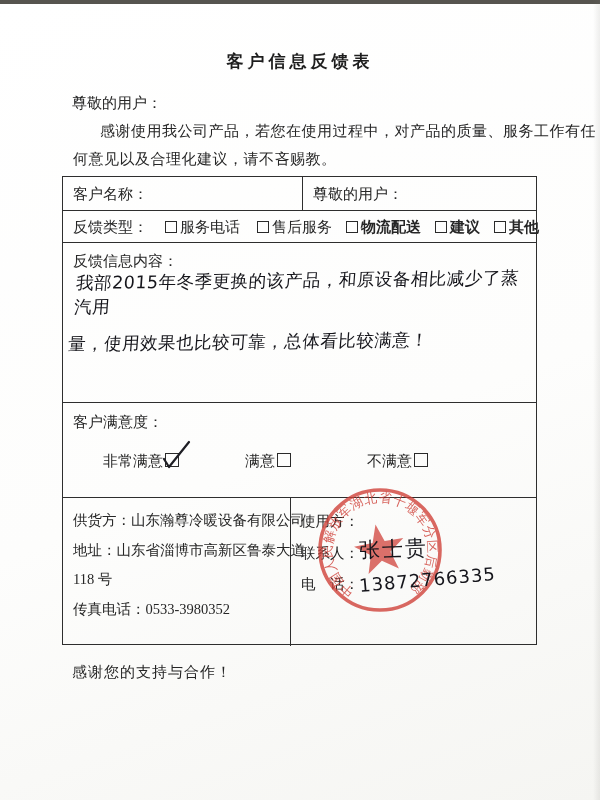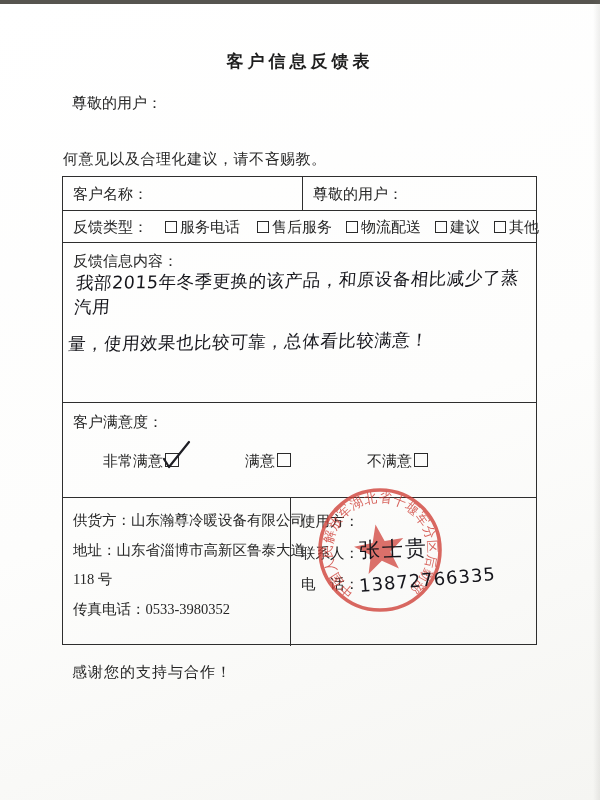--- a/index.html
+++ b/index.html
@@ -7,32 +7,32 @@
   .page{position:relative;width:600px;height:800px;overflow:hidden;
         background:linear-gradient(160deg,#ffffff 0%,#fdfdfc 55%,#f5f5f2 100%);color:#262626;}
   .scan-top-edge{position:absolute;top:0;left:0;right:0;height:4px;background:#56544f;}
   .scan-right-edge{position:absolute;top:0;right:0;bottom:0;width:7px;
         background:linear-gradient(90deg,rgba(0,0,0,0) 0%,rgba(120,118,112,.12) 100%);}
   .title{position:absolute;top:50px;left:0;width:600px;text-align:center;
         font-family:"Liberation Sans","DejaVu Sans",sans-serif;
         font-size:17px;font-weight:bold;letter-spacing:4px;color:#1e1e1e;}
   .greeting{position:absolute;left:72px;top:94px;font-size:15px;}
   .intro1{position:absolute;left:100px;top:122px;font-size:15px;letter-spacing:.5px;}
-  .intro2{position:absolute;left:63px;top:150px;font-size:15px;letter-spacing:.5px;}
+  .intro2{position:absolute;left:73px;top:150px;font-size:15px;letter-spacing:.5px;}
   .footer-note{position:absolute;left:72px;top:656px;font-size:15px;letter-spacing:1px;margin-top:7px;}
 
   .form-table{position:absolute;left:62px;top:176px;width:475px;height:469px;
         border:1px solid #2e2e2e;box-sizing:border-box;font-size:15px;}
   .row{box-sizing:border-box;border-bottom:1px solid #2e2e2e;}
   .r1{display:flex;height:34px;}
   .r1 .cell1{width:240px;border-right:1px solid #2e2e2e;box-sizing:border-box;padding:8px 0 0 10px;}
   .r1 .cell2{flex:1;padding:8px 0 0 10px;}
   .r2{height:32px;padding:7px 0 0 10px;white-space:nowrap;}
   .r2 .type-item{margin-left:17px;}
-  .r2 .type-item.tight{margin-left:14px;}
+  .r2 .type-item.tight{margin-left:14px;font-weight:bold;}
   .cb{display:inline-block;width:12px;height:12px;border:1.5px solid #2a2a2a;
         vertical-align:-1px;margin-right:3px;box-sizing:border-box;background:transparent;}
   .r3{height:160px;padding:9px 8px 0 10px;position:relative;}
   .r4{height:95px;padding:10px 0 16px 10px;}
   .sat-options{margin-top:20px;display:flex;align-items:center;}
   .sat-opt{white-space:nowrap;}
   .sat-opt .cb{margin-right:0;margin-left:2px;width:14px;height:14px;}
   .o1{margin-left:30px;}
   .o2{margin-left:66px;}
   .o3{margin-left:76px;text-align:center;}
@@ -58,20 +58,21 @@
 </style>
 </head>
 <body>
 
 <div class="page">
   <div class="scan-top-edge"></div>
   <div class="scan-right-edge"></div>
 
   <div class="title">客户信息反馈表</div>
   <div class="greeting">尊敬的用户：</div>
+  <div class="intro1">感谢使用我公司产品，若您在使用过程中，对产品的质量、服务工作有任</div>
   <div class="intro2">何意见以及合理化建议，请不吝赐教。</div>
 
   <div class="form-table">
 
     <div class="row r1">
       <div class="cell1">
         <span>客户名称：</span><span></span>
       </div>
       <div class="cell2">
         <span>尊敬的用户：</span><span></span>

